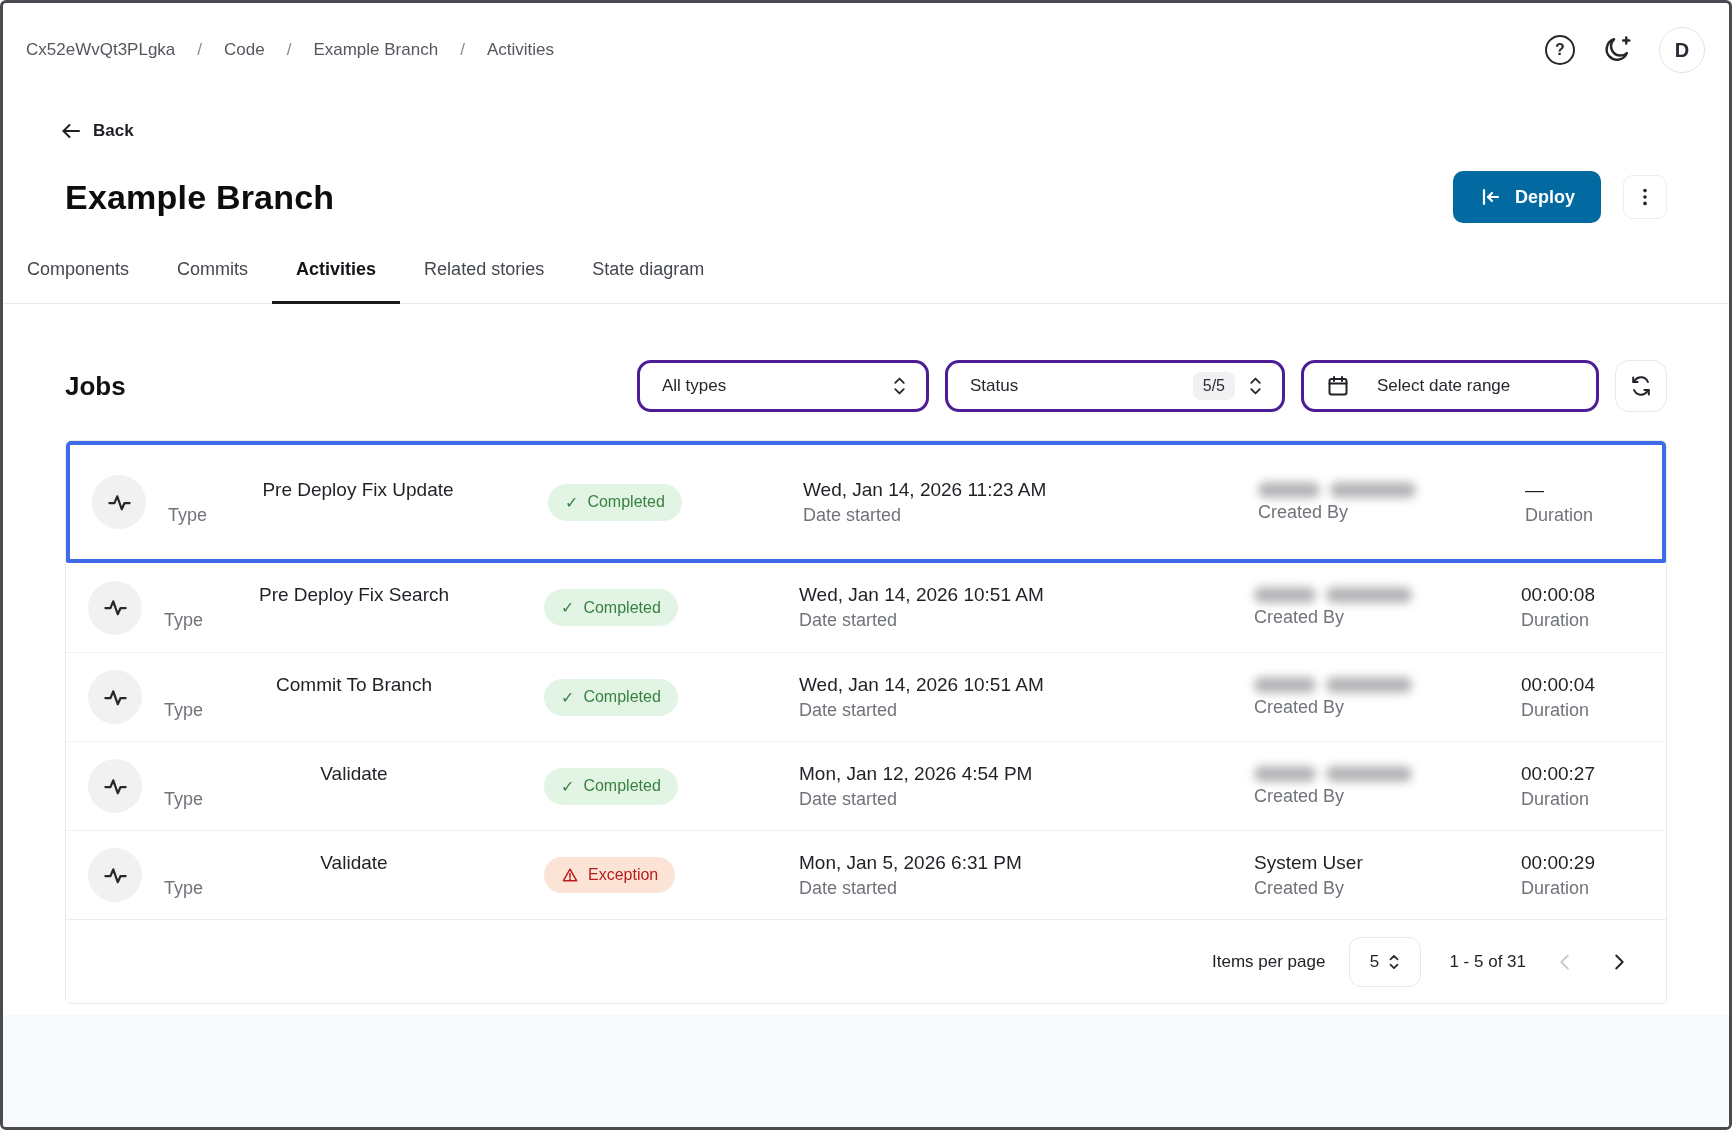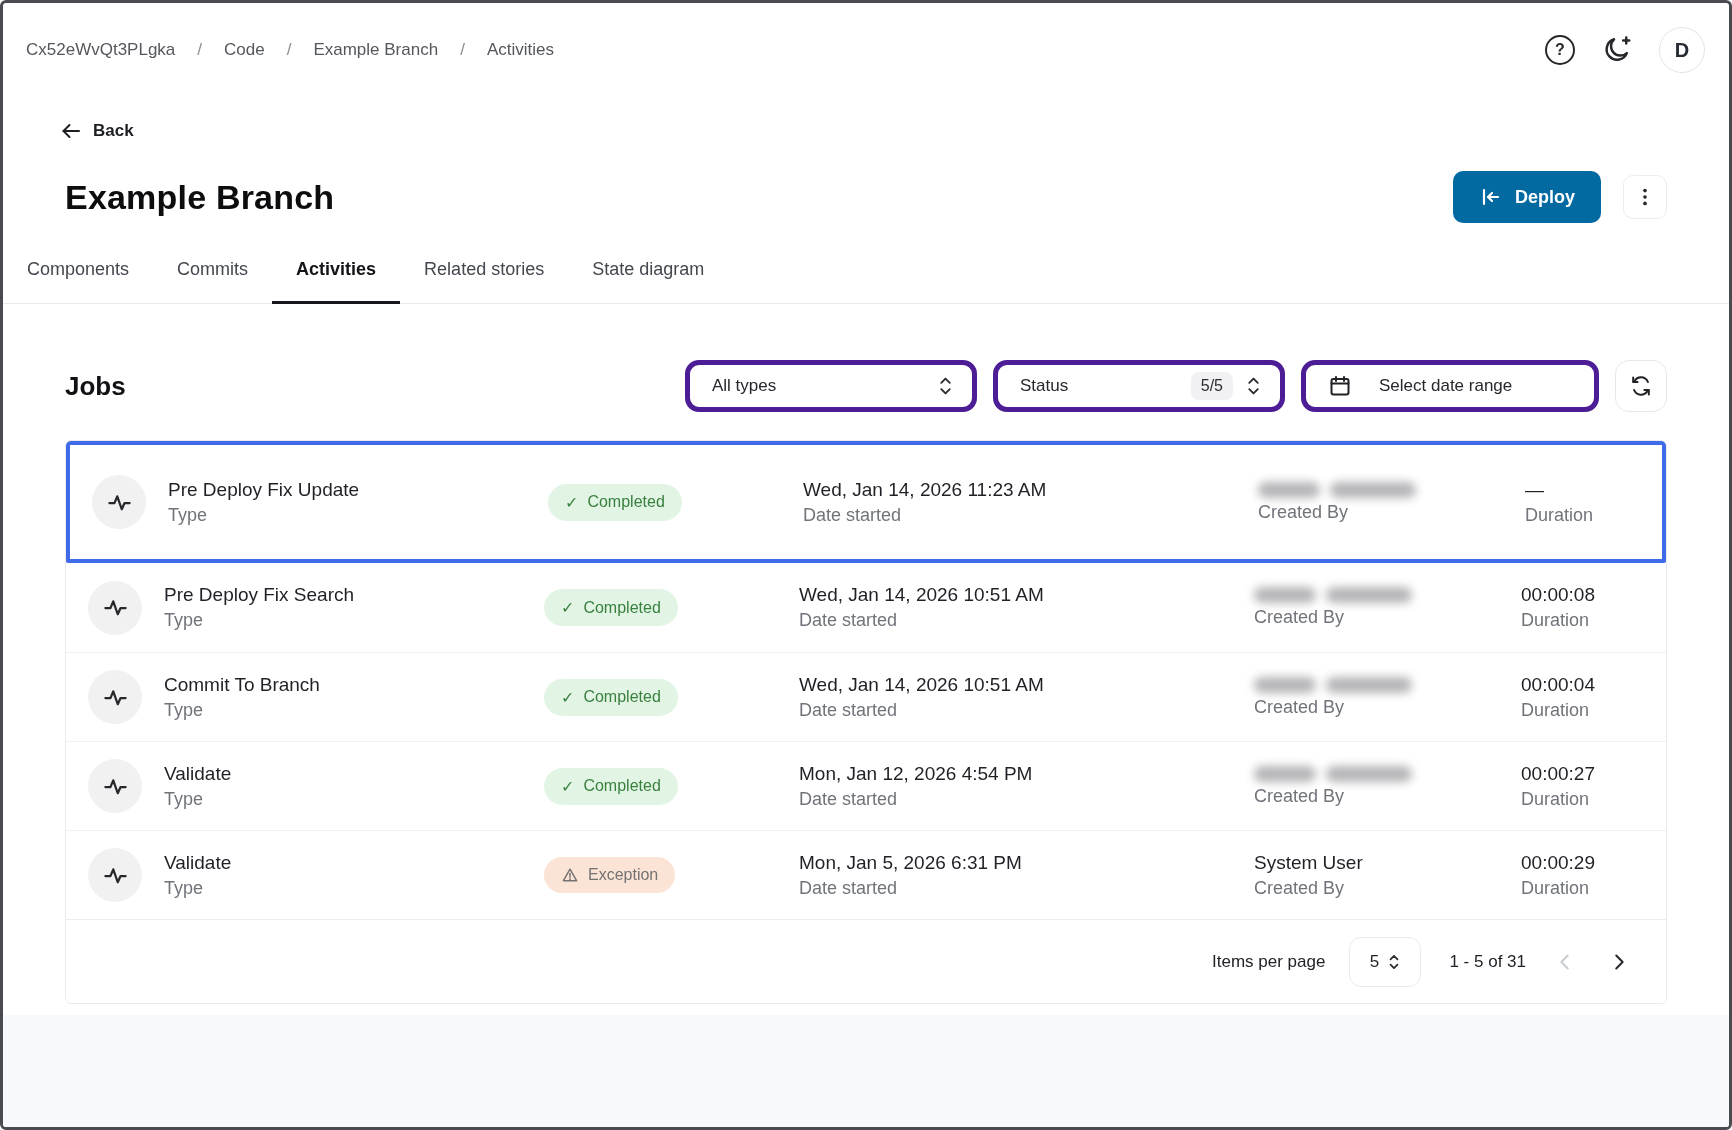--- a/index.html
+++ b/index.html
@@ -69,26 +69,26 @@
     padding: 0 24px 21px; font-size: 18px; color: #43474e; cursor: pointer;
     border-bottom: 3px solid transparent; margin-bottom: -1px;
   }
   .tab.active { color: #131418; font-weight: 600; border-bottom-color: #17181c; }
 
   
   .jobs-header { display: flex; justify-content: space-between; align-items: center; margin: 56px 62px 28px 62px; }
   .jobs-title { font-size: 26px; font-weight: 700; color: #101114; }
   .filters { display: flex; align-items: center; gap: 16px; }
   .filter-box {
-    height: 52px; border: 5px solid #4c1d95; border-radius: 14px; background: #fff;
+    height: 52px; border: 3px solid #4c1d95; border-radius: 14px; background: #fff;
     display: flex; align-items: center; padding: 0 18px 0 22px;
     font-family: inherit; font-size: 17px; color: #26282d; cursor: pointer;
   }
   .type-filter { width: 292px; justify-content: space-between; }
-  .status-filter { width: 292px; }
+  .status-filter { width: 340px; }
   .status-filter .lbl { flex: 1; text-align: left; }
   .count-pill { background: #f1f1f3; border-radius: 8px; padding: 5px 10px; font-size: 16px; color: #2b2d32; margin-right: 12px; }
   .date-filter { width: 298px; gap: 27px; }
   .refresh-btn { width: 52px; height: 52px; border: 1px solid #e7e8ea; border-radius: 14px; background: #fff;
     display: flex; align-items: center; justify-content: center; cursor: pointer; color: #202227; }
 
   
   .card { margin: 0 62px; border: 1px solid #e9eaec; border-radius: 6px; background: #fff; overflow: hidden; }
   .job-row {
     display: grid;
@@ -99,29 +99,29 @@
   }
   .job-row + .job-row { border-top: 1px solid #f1f1f3; }
   .job-row.highlighted {
     height: 122px;
     border: 4px solid #3f6be8;
     border-radius: 2px;
   }
   .job-row.highlighted + .job-row { border-top: none; }
   .pulse-circle { width: 54px; height: 54px; border-radius: 50%; background: #f1f1f2;
     display: flex; align-items: center; justify-content: center; color: #26282c; }
-  .cell-main { font-size: 19px; color: #1f2126; font-weight: 500; }
+  .cell-main { font-size: 19px; color: #1f2126; font-weight: 500; text-align: center; }
   .cell-sub { font-size: 18px; color: #70747a; margin-top: 4px; font-weight: 400; }
   .cell-plain { font-size: 19px; color: #1f2126; font-weight: 400; }
   .badge {
     display: inline-flex; align-items: center; gap: 9px;
     padding: 9px 17px; border-radius: 19px; font-size: 16px; font-weight: 500;
   }
   .badge.success { background: #e2f4e4; color: #39813f; }
-  .badge.warning { background: #fbe3d5; color: #737373; }
+  .badge.warning { background: #fbe3d5; color: #b91c1c; }
   .blur-smudge { display: flex; gap: 10px; filter: blur(5px); opacity: .62; }
   .blur-smudge i { display: block; height: 16px; border-radius: 8px; background: #86878b; }
   .blur-smudge i:first-child { width: 62px; }
   .blur-smudge i:last-child { width: 86px; }
 
   
   .card-footer {
     display: flex; justify-content: flex-end; align-items: center;
     height: 84px; border-top: 1px solid #ececee; padding-right: 32px; gap: 24px;
     background: #fff;

